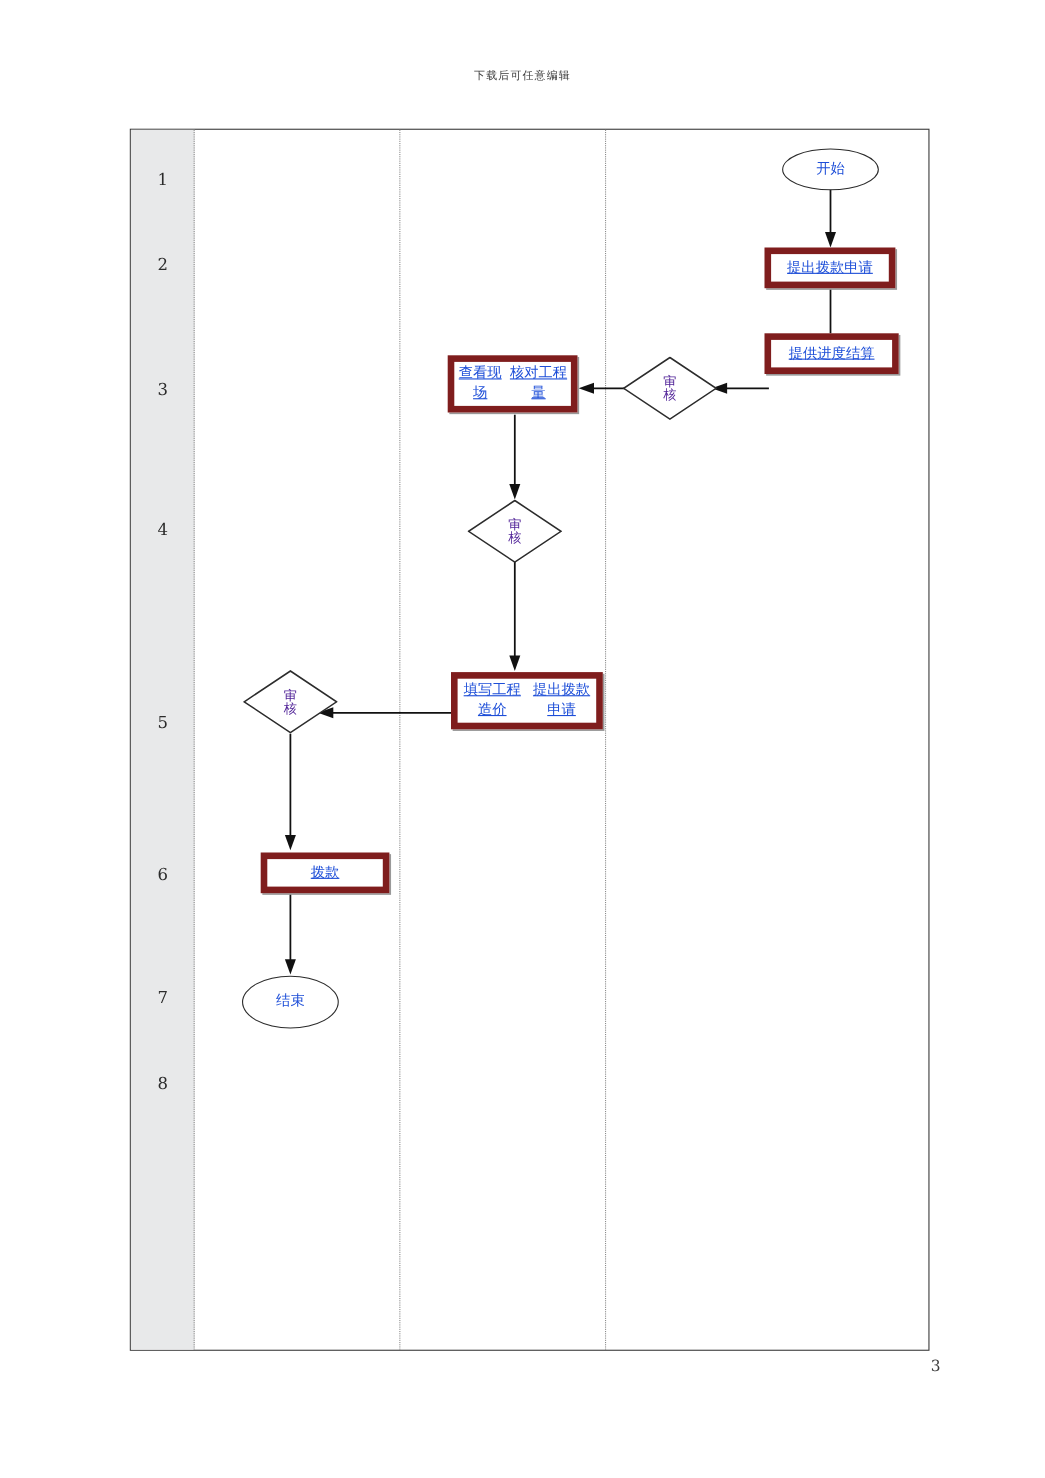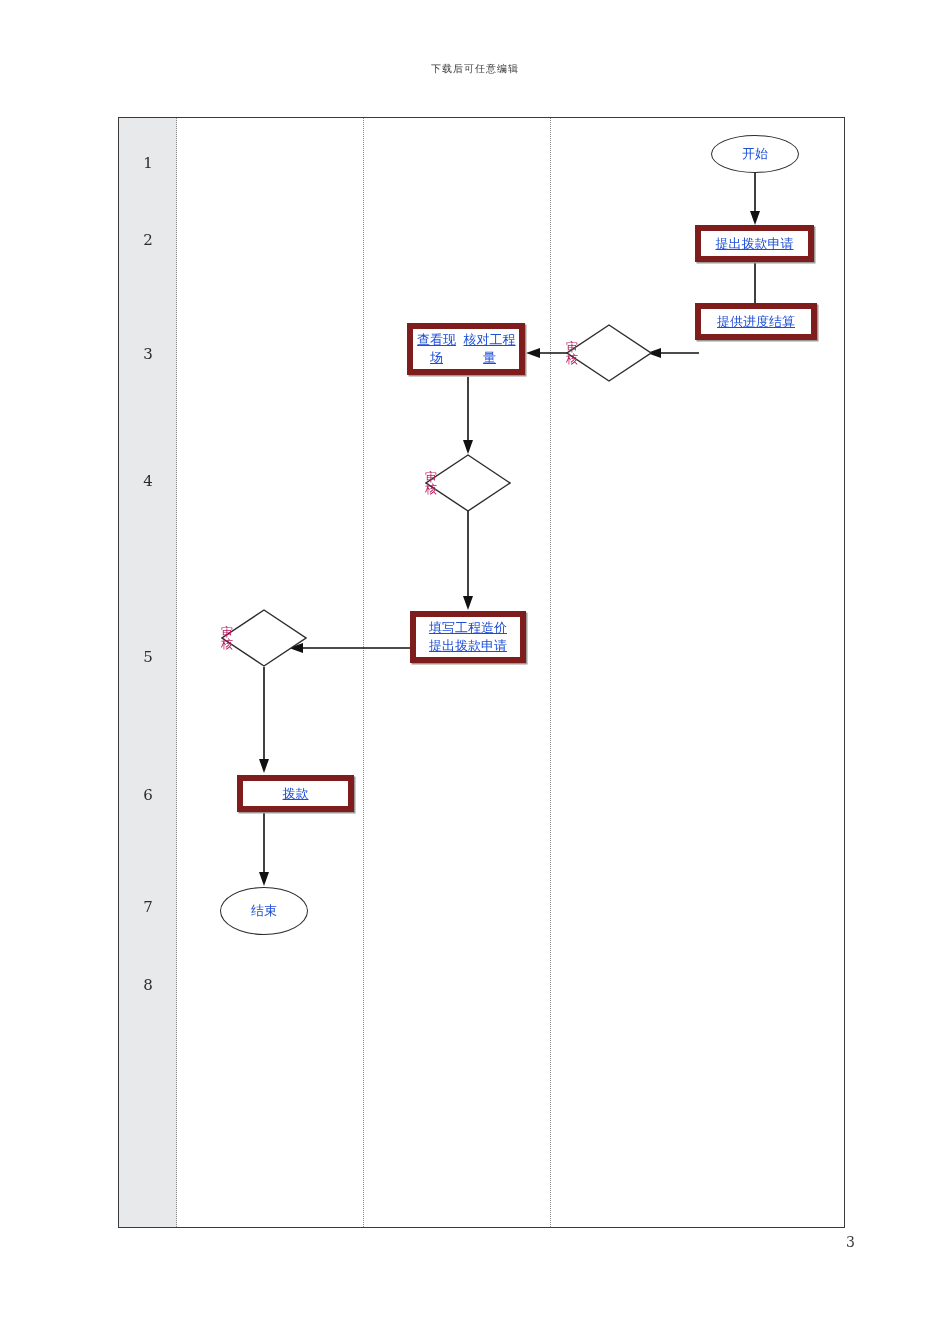--- a/index.html
+++ b/index.html
@@ -95,23 +95,24 @@
     width: 100%; height: 100%;
   }
   .diamond .dlabel {
     position: absolute;
     left: 0;
     top: 0;
     width: 100%;
     height: 100%;
     display: flex;
     align-items: center;
+    justify-content: center;
     font-size: 12px;
     line-height: 1.0;
-    color: #be185d;
+    color: #4c1d95;
     font-family: "DejaVu Sans", "Liberation Sans", sans-serif;
   }
   .diamond .dlabel span {
     display: block;
     width: 1em;
     word-break: break-all;
   }
   
   .conn {
     position: absolute;
@@ -239,21 +240,21 @@
 
   <div class="diamond" style="left:306px; top:336px; width:86px; height:58px;">
     <svg class="dshape" viewBox="0 0 86 58" preserveAspectRatio="none">
       <polygon points="43,1 85,29 43,57 1,29" fill="#ffffff" stroke="#2c2c2c" stroke-width="1.4"></polygon>
     </svg>
     <div class="dlabel">
         <span>审核</span>
       </div>
   </div>
 
-  <div class="node rect" style="left:291px; top:493px; width:116px; height:52px; flex-direction:column;align-items:center;">
+  <div class="node rect" style="left:291px; top:493px; width:138px; height:52px; align-items:center;">
     <span>填写工程造价</span>
     <span>提出拨款申请</span>
   </div>
 
   <div class="diamond" style="left:102px; top:491px; width:86px; height:58px;">
     <svg class="dshape" viewBox="0 0 86 58" preserveAspectRatio="none">
       <polygon points="43,1 85,29 43,57 1,29" fill="#ffffff" stroke="#2c2c2c" stroke-width="1.4"></polygon>
     </svg>
     <div class="dlabel">
         <span>审核</span>

